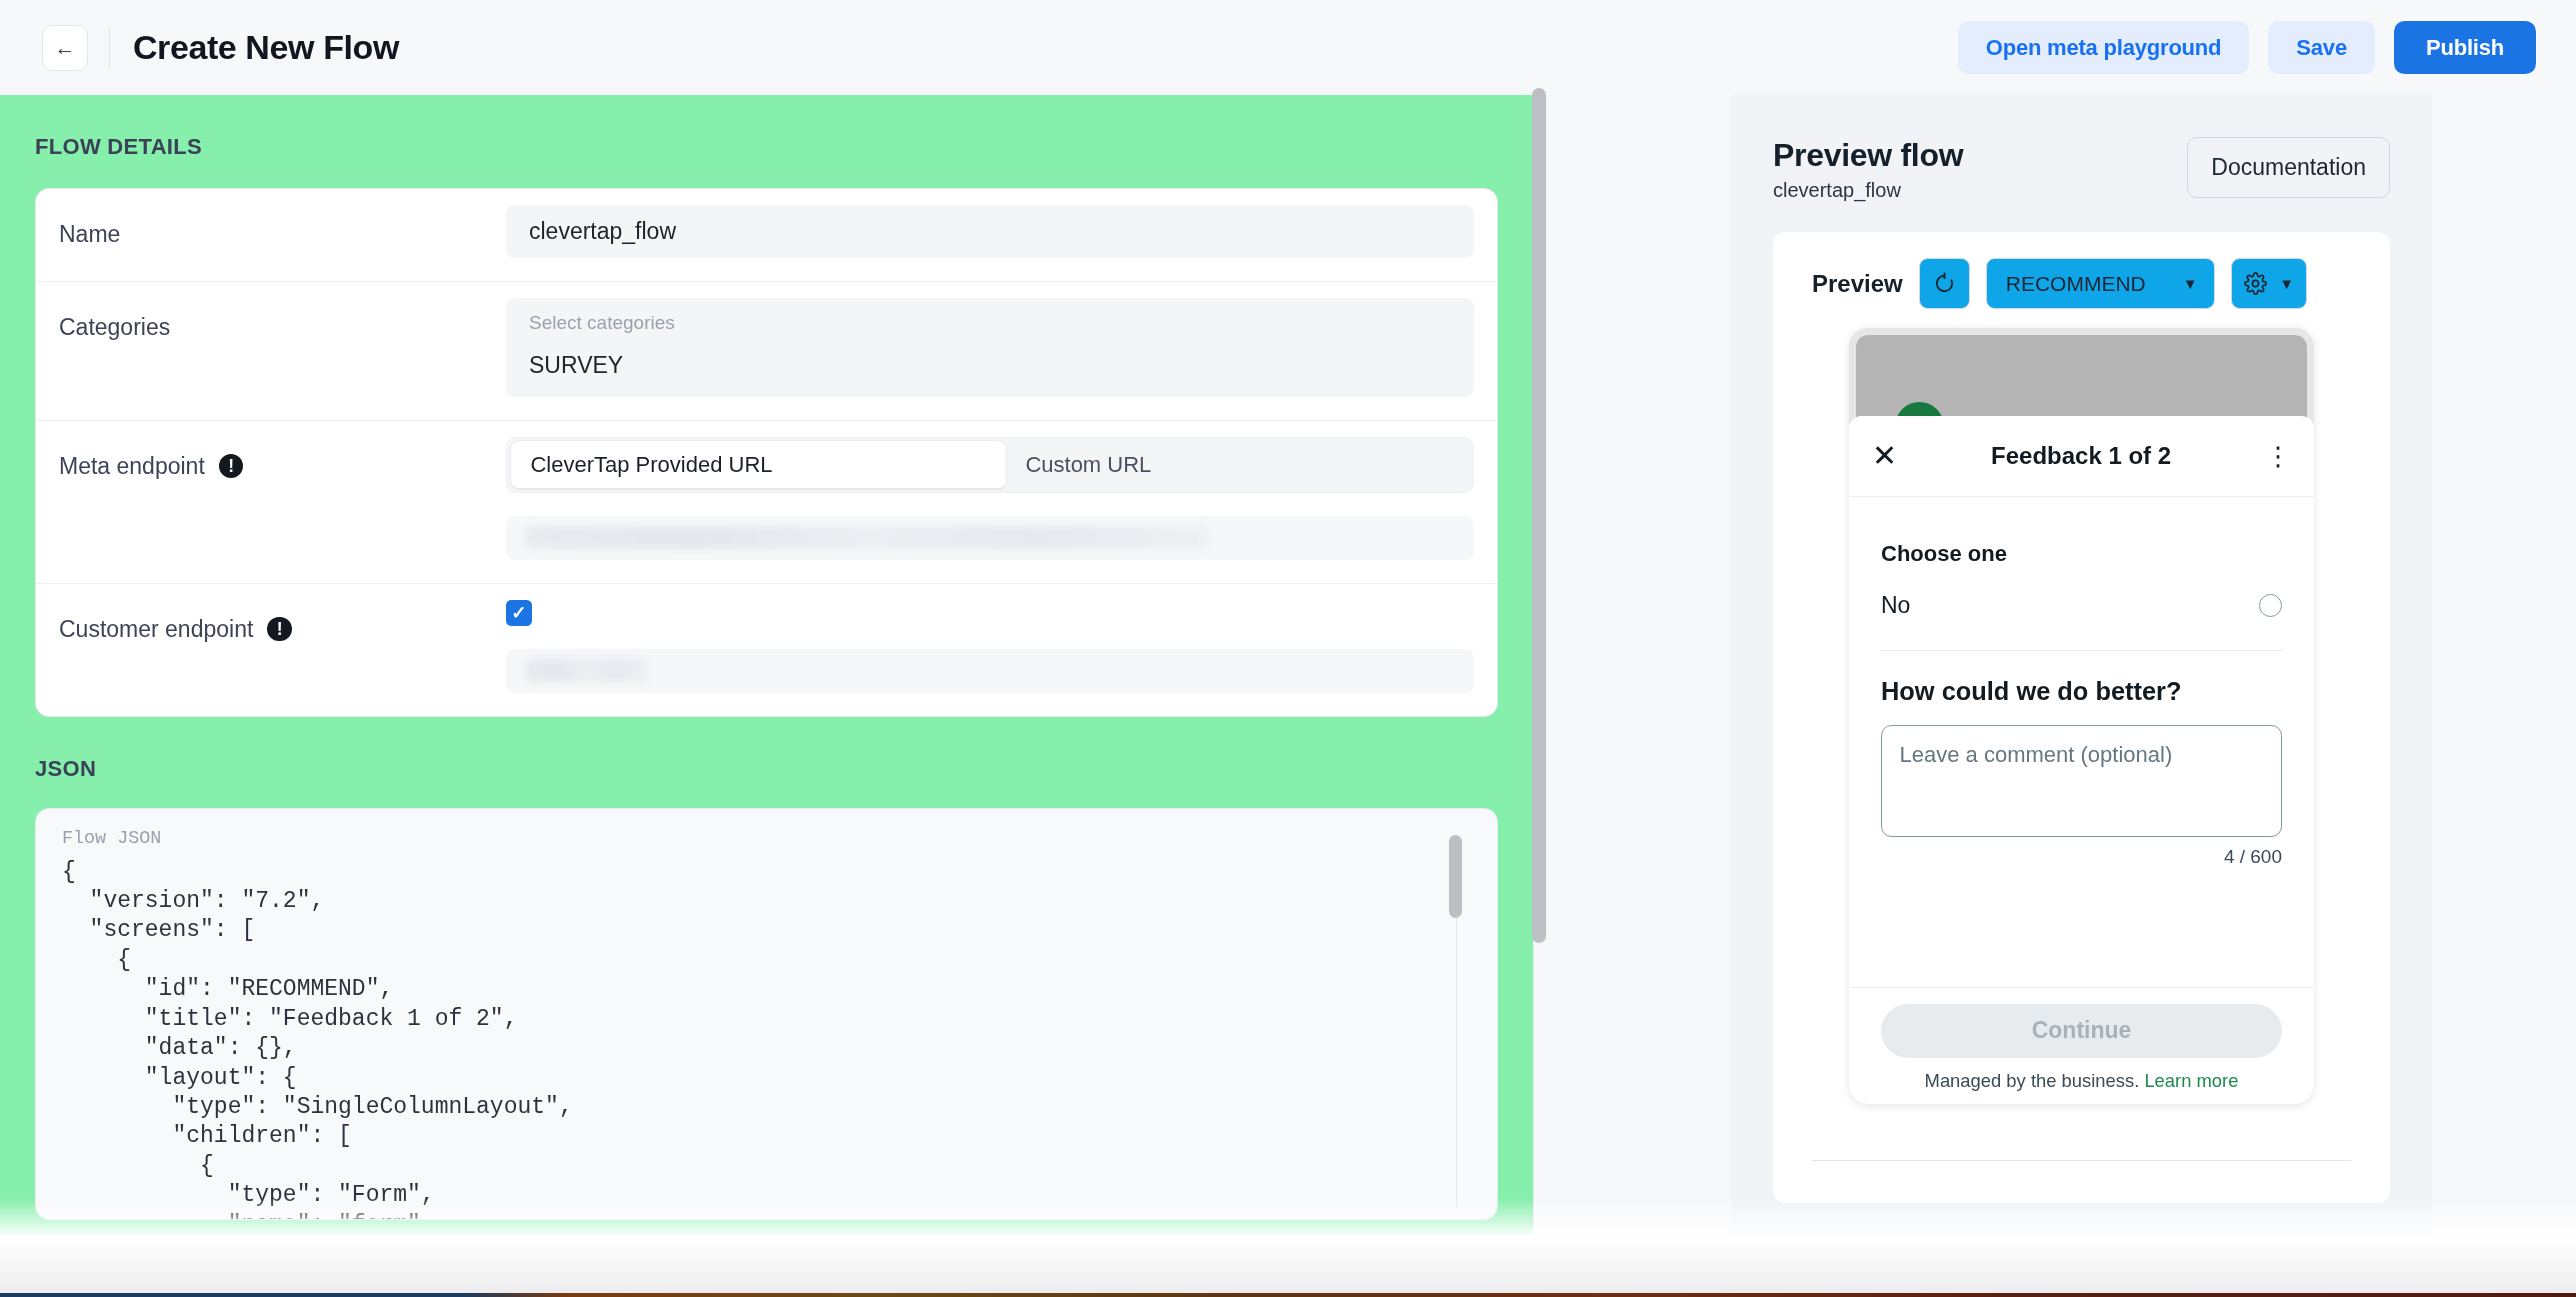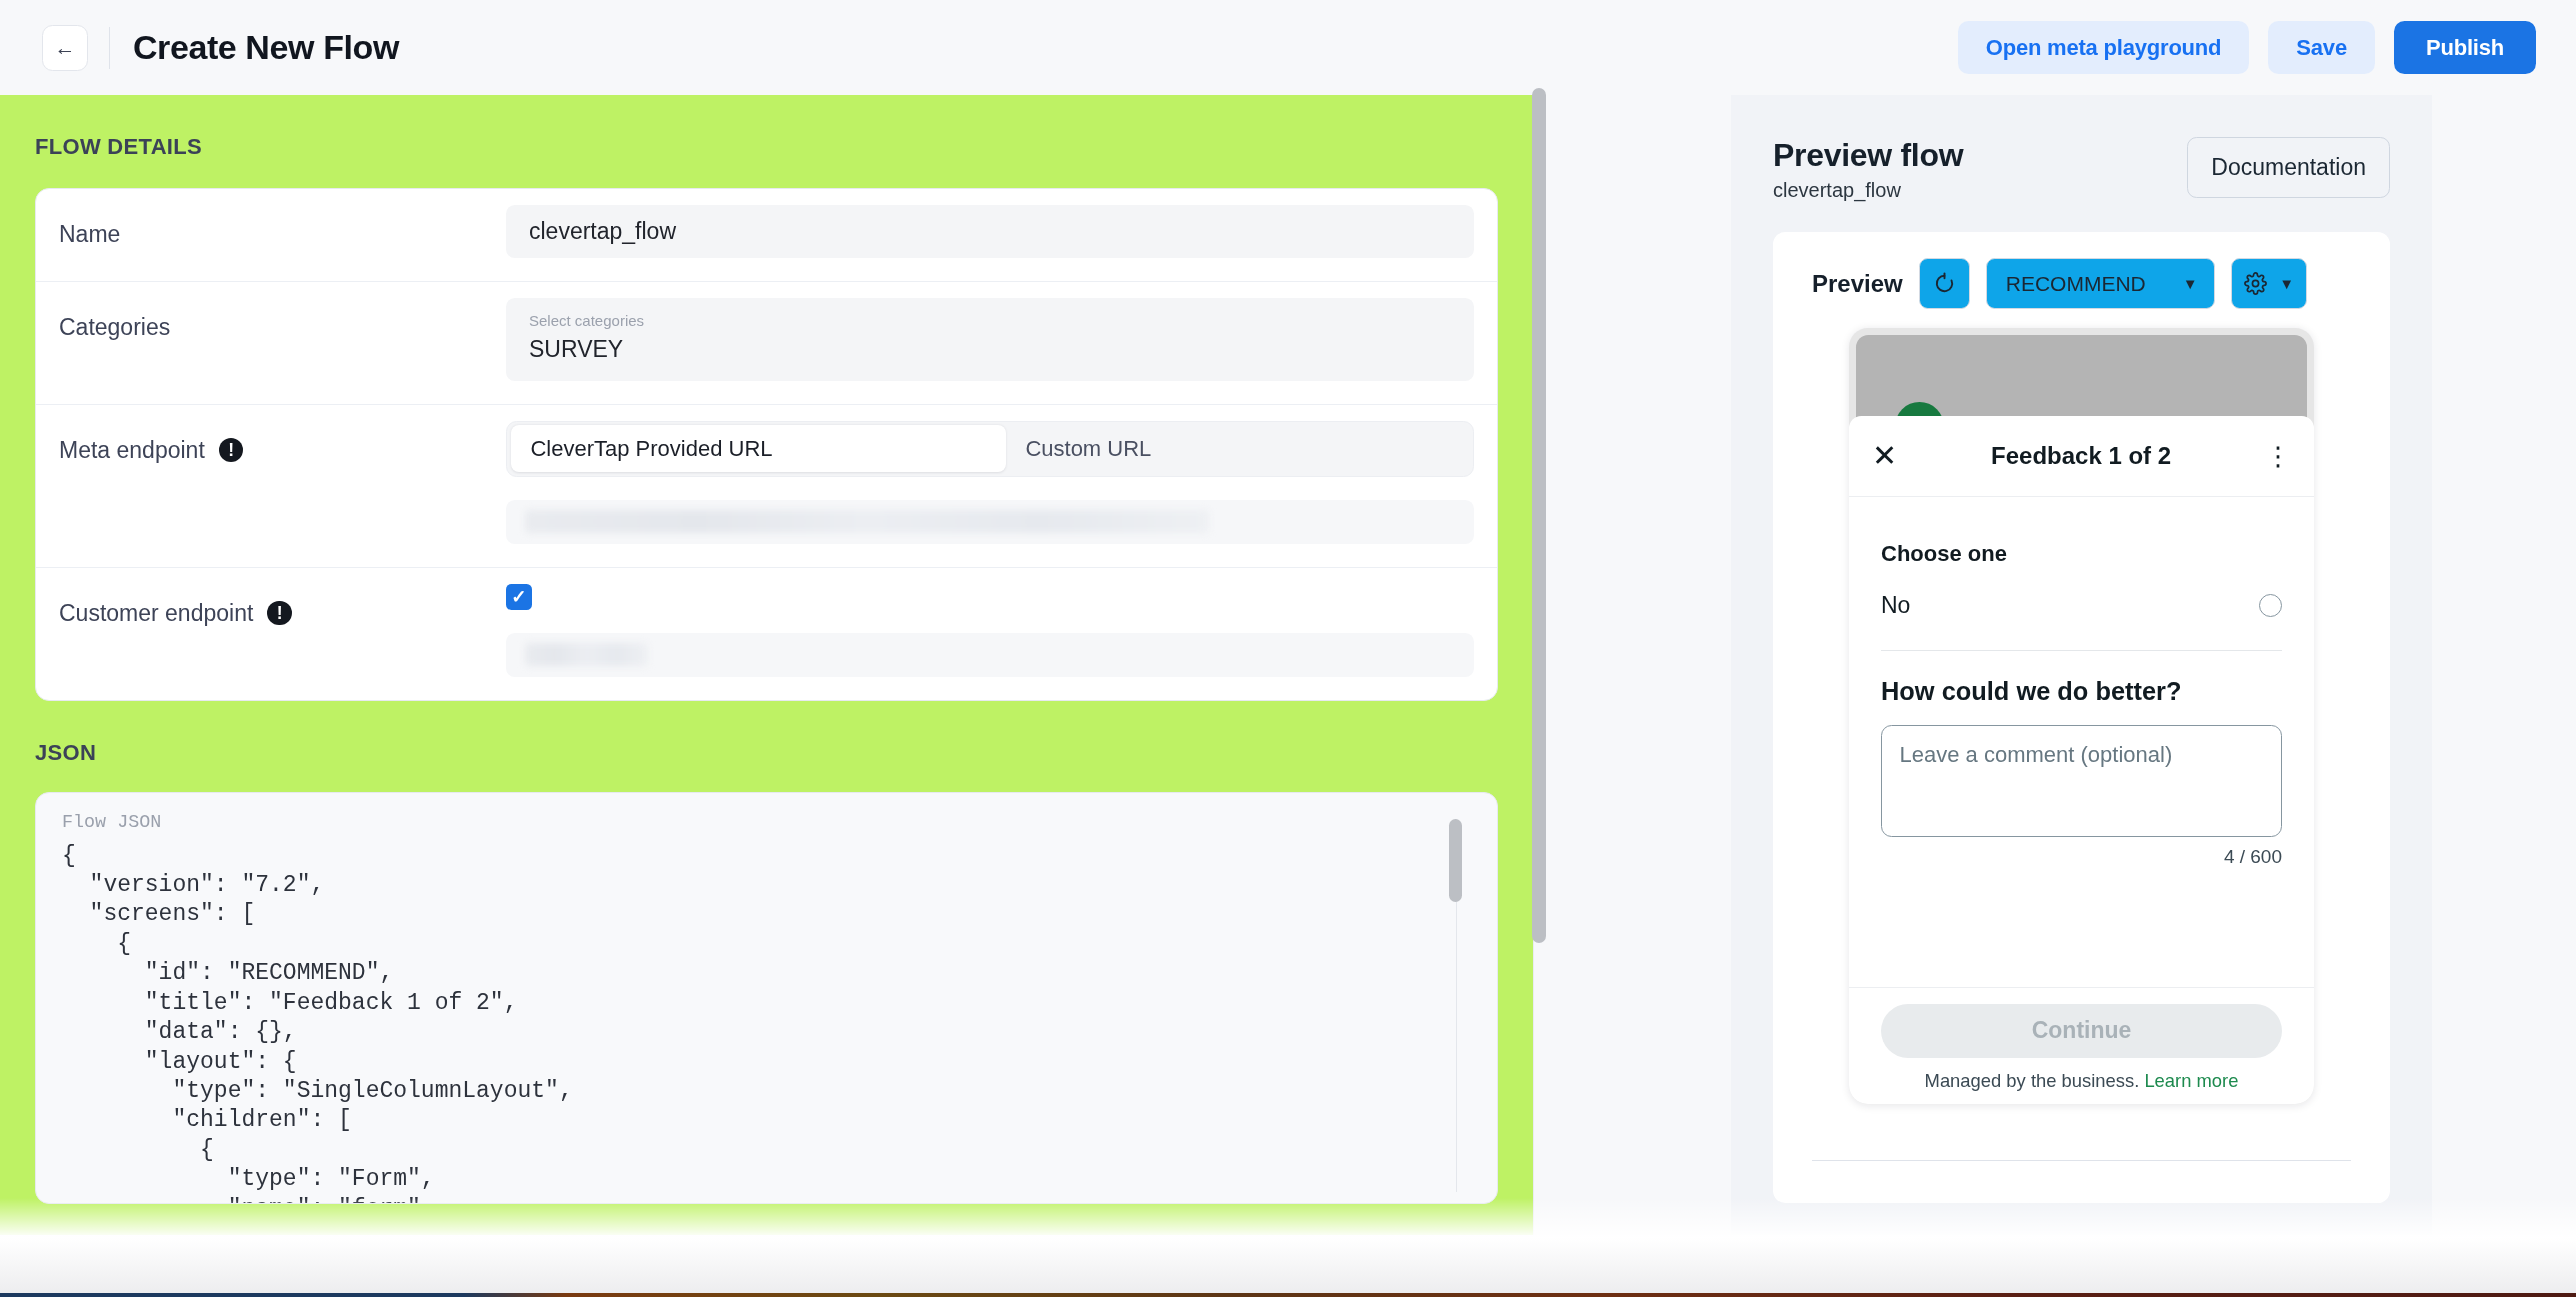--- a/index.html
+++ b/index.html
@@ -47,21 +47,21 @@
     font-size: 22px; font-weight: 700; letter-spacing: -0.2px;
     display: flex; align-items: center; justify-content: center;
   }
   .btn-soft { background: #e3edfd; color: #1871f2; height: 53px; padding: 0 28px; }
   .btn-primary { background: #1b74e4; color: #ffffff; height: 53px; padding: 0 32px; }
 
   
   .left-col {
     position: absolute; left: 0; top: 95px;
     width: 1534px; height: 1140px;
-    background: #bef264;
+    background: #86efac;
     border-right: 0.9px solid #e9ecf1;
     overflow: hidden;
   }
   .section-label {
     font-size: 22px; font-weight: 700; color: #3b4257;
     letter-spacing: 0.3px; margin: 39px 0 0 35px;
   }
   .form-card {
     margin: 28px 35px 0 35px;
     border: 0.9px solid #e7eaf0; border-radius: 14px;
@@ -88,21 +88,21 @@
   .form-row-field { flex: 1; padding: 16px 0 23px 0; }
 
   .text-input {
     height: 53px; background: #f4f5f7; border: none; border-radius: 8.8px;
     display: flex; align-items: center; padding: 0 23px;
     font-size: 23px; color: #21242c;
   }
   .combo {
     background: #f4f5f7; border-radius: 8.8px; padding: 14px 23px 17.5px 23px;
   }
-  .combo-placeholder { font-size: 15px; color: #9ba1ad; margin-bottom: 7px; }
+  .combo-placeholder { font-size: 19px; color: #9ba1ad; margin-bottom: 18px; }
   .combo-value { font-size: 23px; color: #21242c; }
 
   .seg-wrap {
     background: #f4f5f7; border: 0.9px solid #eceef2; border-radius: 10.5px;
     height: 56px; display: flex; align-items: center; padding: 4.4px;
     width: 100%;
   }
   .seg {
     height: 47px; border-radius: 8px;
     display: flex; align-items: center; padding: 0 19px;

